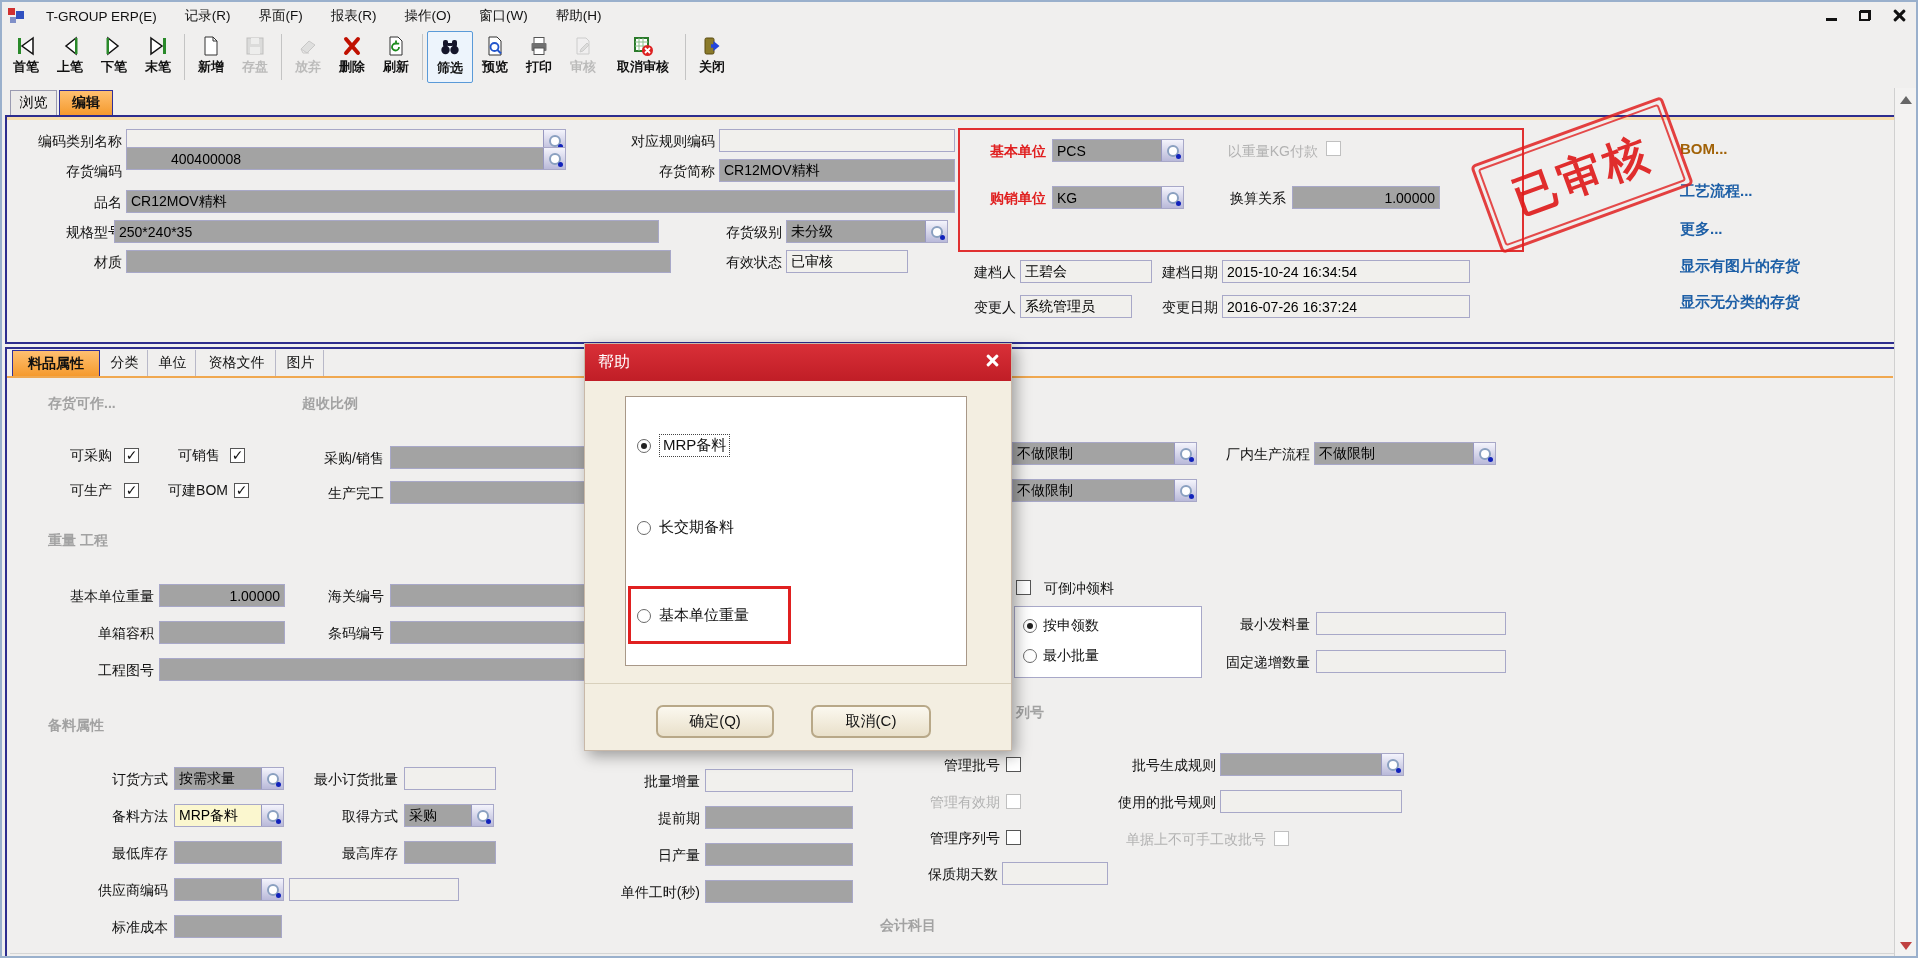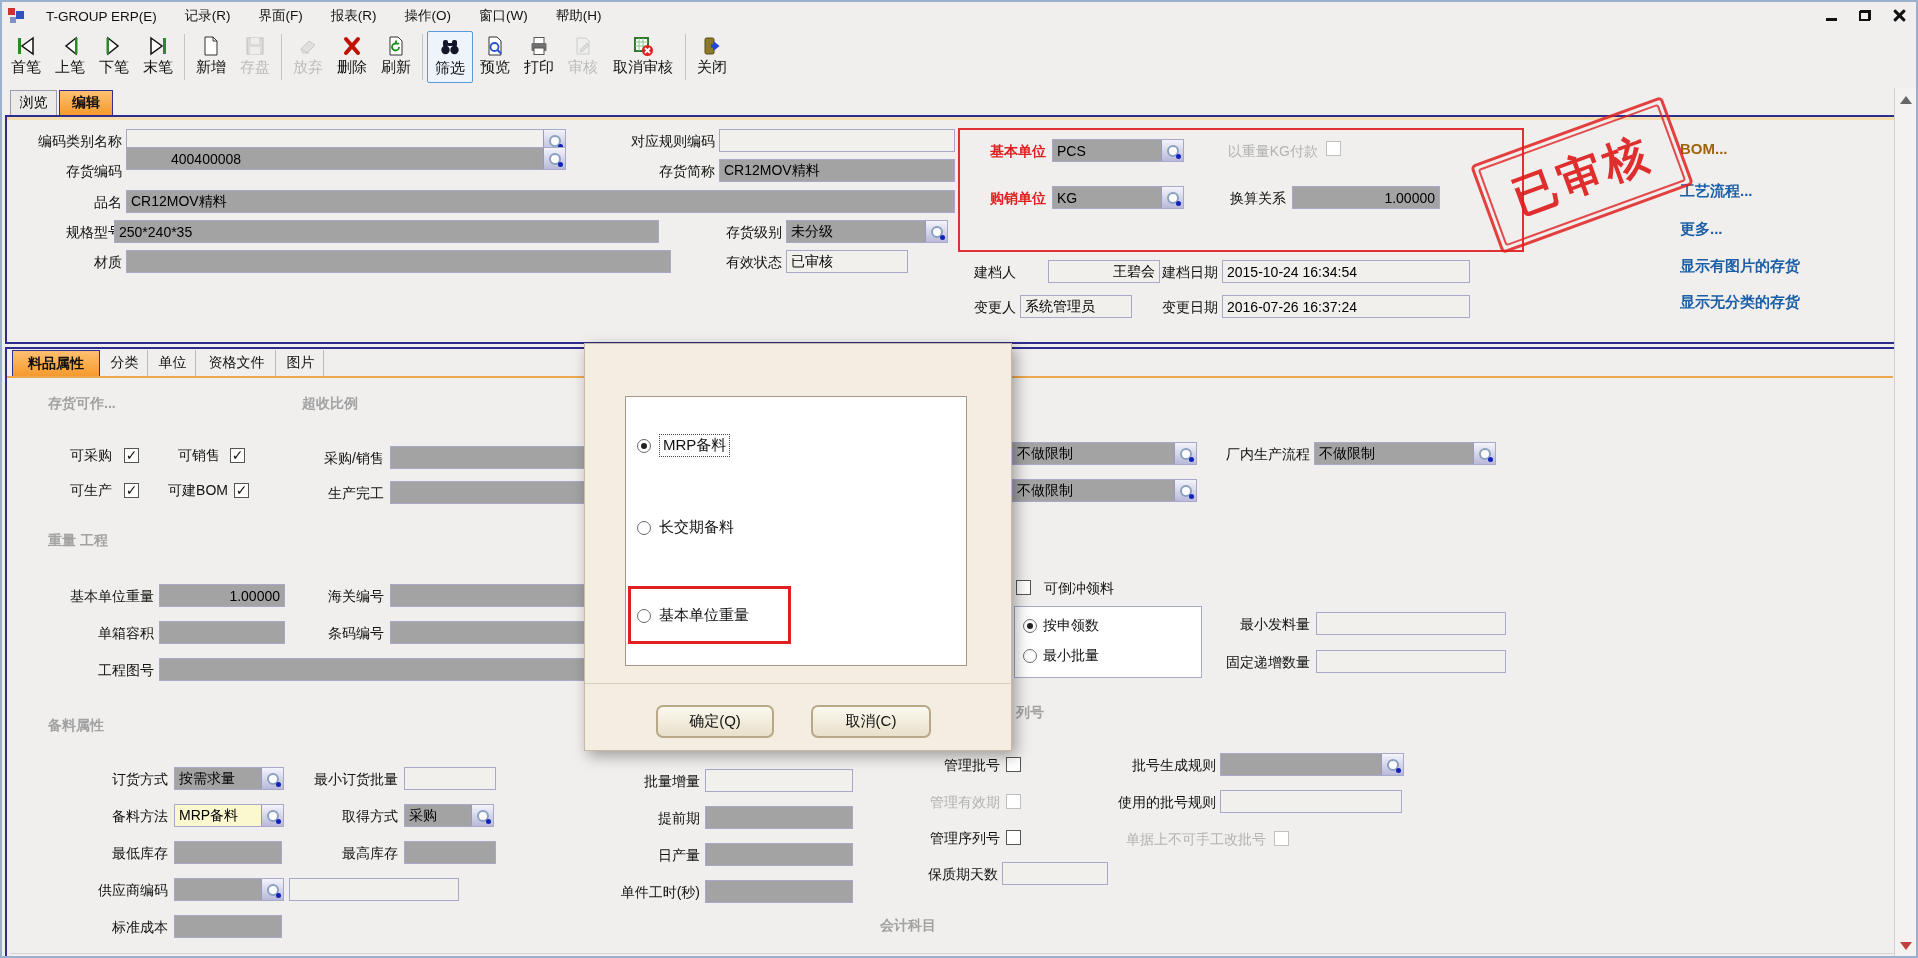--- a/index.html
+++ b/index.html
@@ -17,21 +17,21 @@
   .ic-restore{position:relative;width:12px;height:11px;}
   .ic-restore b{position:absolute;right:0;top:0;width:7px;height:6px;border:2px solid #111;}
   .ic-restore i{position:absolute;left:0;bottom:0;width:7px;height:6px;border:2px solid #111;background:#f0efee;}
   .ic-x{position:relative;width:13px;height:13px;}
   .ic-x b,.ic-x i{position:absolute;left:5px;top:-1px;width:3px;height:15px;background:#111;border-radius:1px;}
   .ic-x b{transform:rotate(45deg);} .ic-x i{transform:rotate(-45deg);}
   
   #toolbar{position:absolute;left:2px;top:29px;height:52px;display:flex;align-items:stretch;}
   .tbtn{display:flex;flex-direction:column;align-items:center;justify-content:flex-start;min-width:40px;padding:2px 2px 0;cursor:pointer;}
   .tbtn .ticon{height:26px;display:flex;align-items:center;justify-content:center;}
-  .tbtn .tlabel{font-size:15px;color:#111;white-space:nowrap;line-height:15px;}
+  .tbtn .tlabel{font-size:13px;color:#111;white-space:nowrap;line-height:15px;font-weight:bold;}
   .tbtn.disabled{opacity:.5;} .tbtn.disabled .tlabel{color:#888;}
   .tbtn.selected{border:1px solid #5a9ad8;background:#edf4fc;border-radius:2px;}
   .tsep{width:1px;background:#c4c4c4;margin:3px 4px;}
   
   .vtab{position:absolute;top:88px;height:25px;font-size:14px;display:flex;align-items:center;justify-content:center;
         border:1px solid #9a9ab0;border-bottom:none;background:#eceae8;cursor:pointer;box-sizing:border-box;}
   .vtab.sel{background:linear-gradient(#ffc070,#f59a2e);font-weight:bold;border:1px solid #30309a;border-bottom:none;color:#111;}
   
   .panel{position:absolute;border:2px solid #2d2d8e;box-sizing:border-box;background:#f0efee;}
   .goldline{position:absolute;left:0;top:0;width:100%;height:3px;background:#f7ddab;}
@@ -358,21 +358,21 @@
     <span class="lk">
         <span class="mag"></span>
       </span>
   </div>
   <span class="lbl" style="left:1208px;top:188px;width:76px;">换算关系</span>
   <div class="inp ra" style="left:1290px;top:184px;width:148px;">
     <span class="val">1.00000</span>
   </div>
 
   <span class="lbl" style="left:960px;top:262px;width:54px;">建档人</span>
-  <div class="inp gray" style="left:1046px;top:258px;width:112px;justify-content:flex-end;">
+  <div class="inp gray" style="left:1018px;top:258px;width:132px;">
     <span class="val">王碧会</span>
   </div>
   <span class="lbl" style="left:1146px;top:262px;width:70px;">建档日期</span>
   <div class="inp gray" style="left:1220px;top:258px;width:248px;">
     <span class="val">2015-10-24 16:34:54</span>
   </div>
   <span class="lbl" style="left:960px;top:297px;width:54px;">变更人</span>
   <div class="inp gray" style="left:1018px;top:293px;width:112px;">
     <span class="val">系统管理员</span>
   </div>
@@ -599,20 +599,27 @@
   <div class="divline" style="left:8px;top:951px;width:1884px;"></div>
 
   <div id="vscroll">
     <div class="tri-up"></div>
     <div style="position:absolute;bottom:0;left:0;width:100%;">
       <div class="tri-down"></div>
     </div>
   </div>
 
   <div id="modal">
+    <div id="mtitle">
+      <span>帮助</span>
+      <span id="mclose" class="ic-x">
+          <b></b>
+          <i></i>
+        </span>
+    </div>
     <div id="mlist"></div>
     <div class="opt" style="left:52px;top:90px;">
       <span class="radio sel"></span>
       <span class="focusbox">MRP备料</span>
     </div>
     <div class="opt" style="left:52px;top:174px;">
       <span class="radio"></span>
       <span>长交期备料</span>
     </div>
     <div class="opt" style="left:52px;top:262px;">

